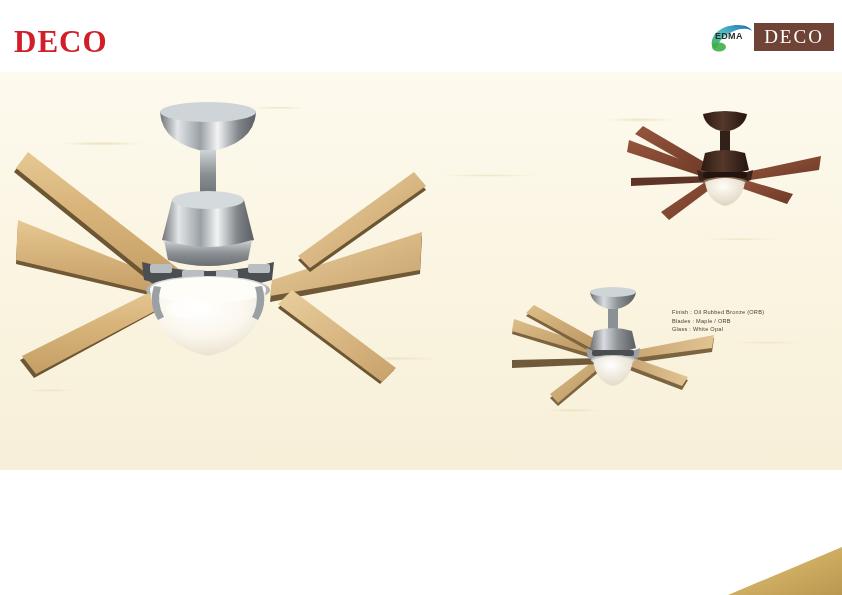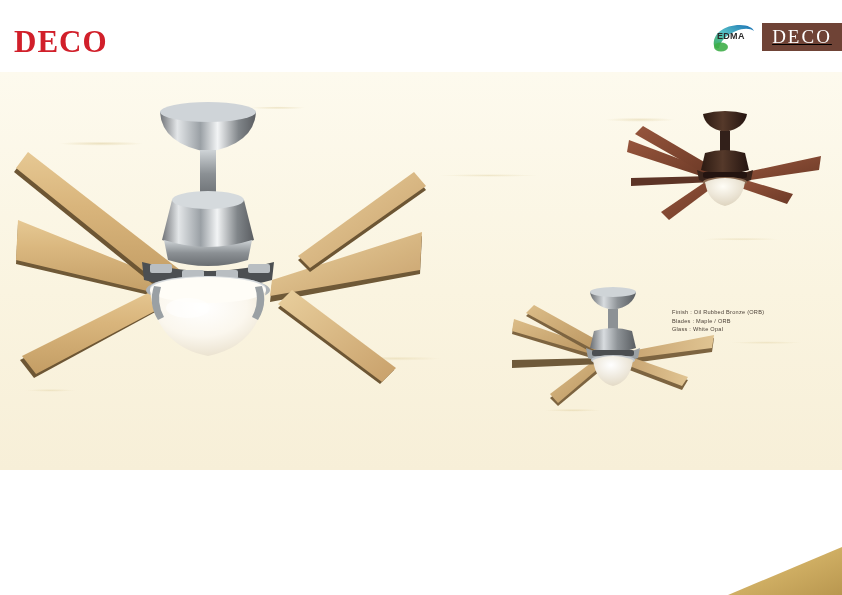--- a/index.html
+++ b/index.html
@@ -12,21 +12,21 @@
   .page { position: relative; width: 842px; height: 595px; background: #fff; }
 
   
   .header { position: absolute; left: 0; top: 0; width: 842px; height: 76px; background: #fff; }
   .deco-title {
     position: absolute; left: 14px; top: 24px;
     font-family: "Liberation Serif", serif;
     font-size: 31px; font-weight: 700; letter-spacing: 1px;
     color: #d11f2a;
   }
-  .brand-block { position: absolute; right: 0; top: 22px; display: flex; align-items: center; gap: 6px; text-decoration: underline; }
+  .brand-block { position: absolute; right: 8px; top: 22px; display: flex; align-items: center; gap: 0; }
   .edma-logo { position: relative; width: 46px; height: 30px; }
   .edma-logo svg { display: block; }
   .deco-badge {
     width: 80px; height: 28px;
     background: #6f4336;
     color: #ffffff;
     font-family: "Liberation Serif", serif;
     font-size: 19px; letter-spacing: 2px;
     display: flex; align-items: center; justify-content: center;
   }

